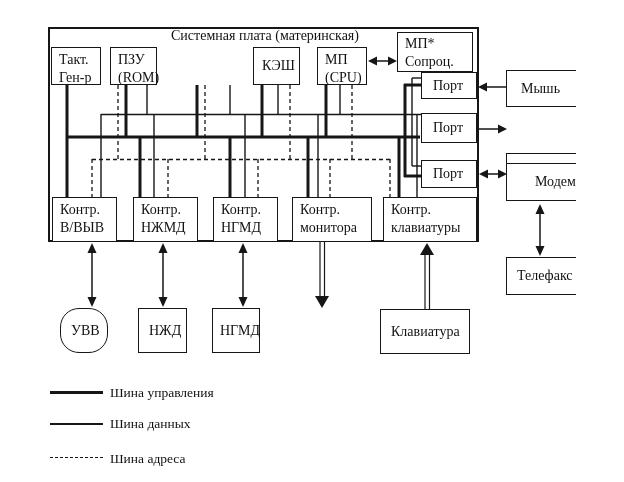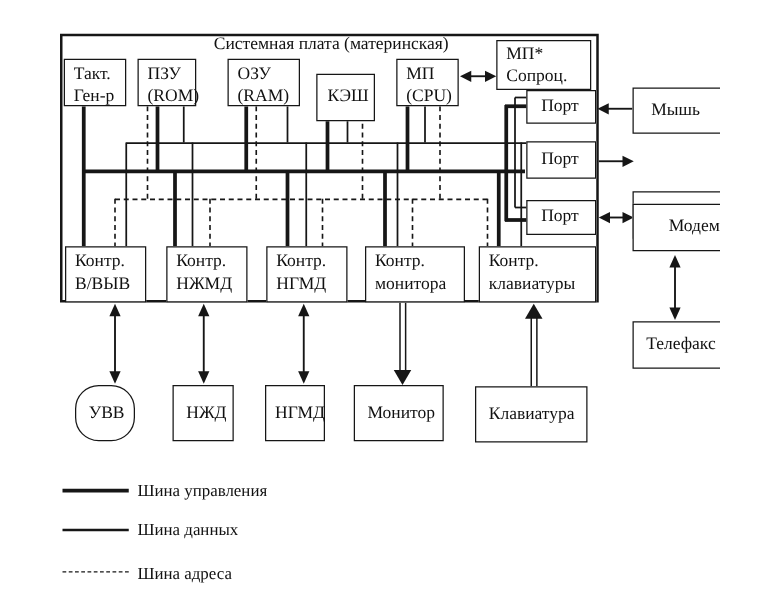--- a/index.html
+++ b/index.html
@@ -136,23 +136,21 @@
       </g>
     </g>
   </svg>
 
   <div class="title">Системная плата (материнская)</div>
 
   <div class="box" style="left:51px;top:47px;width:50px;height:38px;">Такт.
 Ген-р</div>
   <div class="box" style="left:110px;top:47px;width:47px;height:38px;">ПЗУ
 (ROM)</div>
-  <div class="box" style="left:182px;top:47px;width:58px;height:38px;">ОЗУ
-(RAM)</div>
-  <div class="box vc" style="left:253px;top:47px;width:47px;height:38px;padding-left:8px;margin-top:12px;">КЭШ</div>
+  <div class="box vc" style="left:253px;top:47px;width:47px;height:38px;padding-left:8px;">КЭШ</div>
   <div class="box" style="left:317px;top:47px;width:50px;height:38px;">МП
 (CPU)</div>
   <div class="box" style="left:397px;top:32px;width:76px;height:40px;padding-top:2px;">МП*
 Сопроц.</div>
 
   <div class="box vc hc" style="left:421px;top:72px;width:56px;height:27px;">Порт</div>
   <div class="box vc hc" style="left:421px;top:113px;width:56px;height:30px;">Порт</div>
   <div class="box vc hc" style="left:421px;top:160px;width:56px;height:28px;">Порт</div>
 
   <div class="box" style="left:52px;top:197px;width:65px;height:45px;">Контр.
@@ -162,21 +160,20 @@
   <div class="box" style="left:213px;top:197px;width:65px;height:45px;">Контр.
 НГМД</div>
   <div class="box" style="left:292px;top:197px;width:80px;height:45px;">Контр.
 монитора</div>
   <div class="box" style="left:383px;top:197px;width:94px;height:45px;">Контр.
 клавиатуры</div>
 
   <div class="box vc" style="left:60px;top:308px;width:48px;height:45px;padding-left:10px;border-radius:19px;">УВВ</div>
   <div class="box vc" style="left:138px;top:308px;width:49px;height:45px;padding-left:10px;">НЖД</div>
   <div class="box vc" style="left:212px;top:308px;width:48px;height:45px;padding-left:7px;">НГМД</div>
-  <div class="box vc" style="left:283px;top:308px;width:72px;height:45px;padding-left:10px;">Монитор</div>
   <div class="box vc" style="left:380px;top:309px;width:90px;height:45px;padding-left:10px;">Клавиатура</div>
 
   <div class="box vc" style="left:506px;top:70px;width:75px;height:37px;padding-left:14px;">Мышь</div>
   <div class="box vc" style="left:506px;top:116px;width:76px;height:38px;padding-left:10px;margin-top:37px;">Принтер</div>
   <div class="box vc" style="left:506px;top:163px;width:75px;height:38px;padding-left:28px;">Модем</div>
   <div class="box vc" style="left:506px;top:257px;width:75px;height:38px;padding-left:10px;">Телефакс</div>
 
   <div class="legend-sample ls-thick" style="top:391px;"></div>
   <div class="legend-label" style="top:385px;">Шина управления</div>
 

